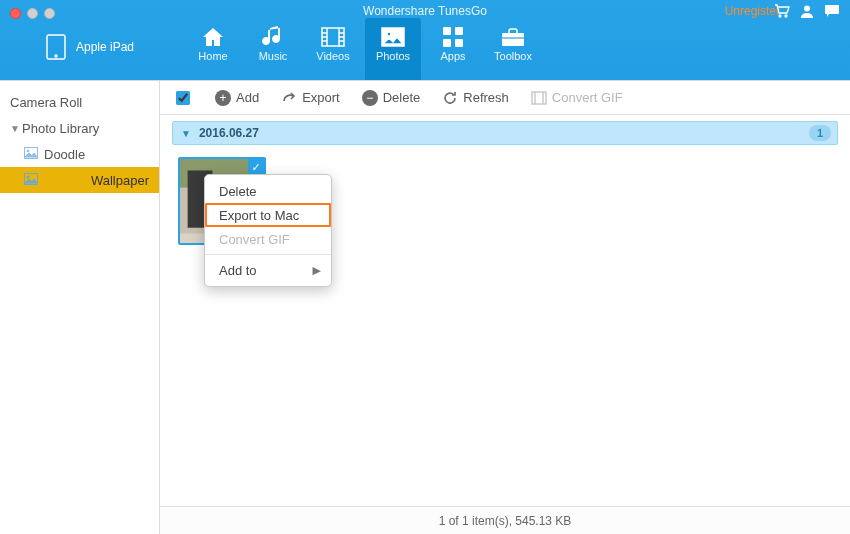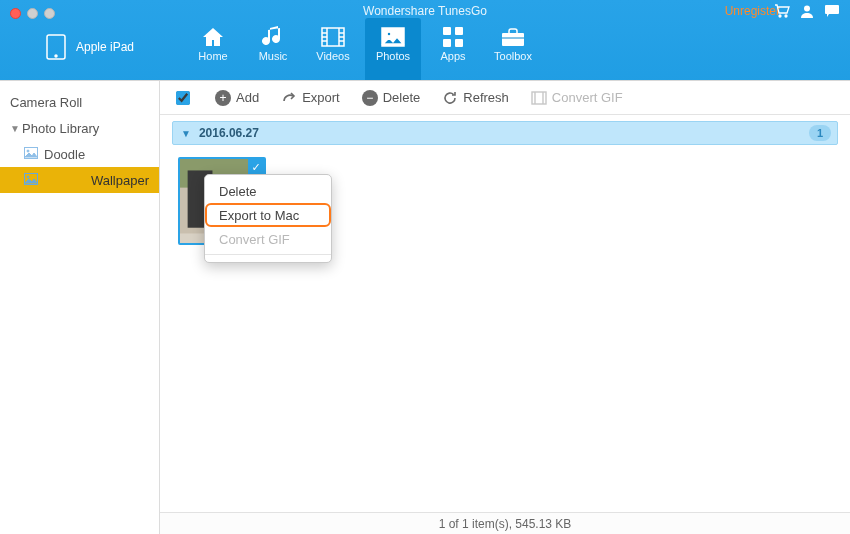--- a/index.html
+++ b/index.html
@@ -46,25 +46,25 @@
   .count-pill { position: absolute; right: 6px; top: 3px; min-width: 22px; height: 16px; border-radius: 8px; background: #9ad4f3; color: #2b88bf; display: flex; align-items: center; justify-content: center; font-size: 11px; font-weight: bold; }
 
   .grid { flex: 1; position: relative; padding: 0 12px; overflow: auto; }
   .thumb { width: 88px; height: 88px; position: relative; border: 2px solid #2aa3e6; border-radius: 2px; background: #dcd0c6; overflow: hidden; margin: 4px 0 0 6px; }
   .thumb .check { position: absolute; top: 0; right: 0; width: 16px; height: 16px; background: #2aa3e6; color: #fff; display: flex; align-items: center; justify-content: center; font-size: 11px; }
   .thumb svg { position: absolute; inset: 0; }
 
   .ctx-menu { position: absolute; left: 204px; top: 174px; width: 128px; background: #fff; border: 1px solid #c9c9c9; border-radius: 5px; box-shadow: 0 4px 14px rgba(0,0,0,0.22); padding: 4px 0; z-index: 50; }
   .ctx-item { height: 24px; display: flex; align-items: center; padding: 0 14px; font-size: 13px; color: #444; cursor: pointer; position: relative; }
   .ctx-item.disabled { color: #b8b8b8; cursor: default; }
-  .ctx-item.highlight { outline: 2px solid #ff7a1a; outline-offset: -2px; border-radius: 6px; }
+  .ctx-item.highlight { outline: 2px solid #ff7a1a; outline-offset: -2px; border-radius: 1px; }
   .ctx-item .sub-arrow { position: absolute; right: 10px; color: #777; font-size: 11px; }
   .ctx-sep { height: 1px; background: #e4e4e4; margin: 3px 0; }
 
-  .status { position: absolute; left: 160px; right: 0; bottom: 0; height: 22px; border-top: 1px solid #e2e2e2; background: #fcfcfc; display: flex; align-items: center; justify-content: center; font-size: 12px; color: #666; }
+  .status { position: absolute; left: 160px; right: 0; bottom: 0; height: 28px; border-top: 1px solid #e2e2e2; background: #fcfcfc; display: flex; align-items: center; justify-content: center; font-size: 12px; color: #666; }
 </style>
 </head>
 <body>
 
 <div class="header">
   <div class="window-controls">
     <div class="win-dot win-close"></div>
     <div class="win-dot win-min"></div>
     <div class="win-dot win-max"></div>
   </div>
@@ -260,17 +260,21 @@
   <div class="ctx-item">
     <span>Delete</span>
   </div>
   <div class="ctx-item highlight">
     <span>Export to Mac</span>
   </div>
   <div class="ctx-item disabled">
     <span>Convert GIF</span>
   </div>
   <div class="ctx-sep"></div>
+  <div class="ctx-item">
+    <span>Add to</span>
+    <span class="sub-arrow">▶</span>
+  </div>
 </div>
 
 <div class="status">
   <span>1 of 1 item(s), 545.13 KB</span>
 </div>
 
 </body></html>

